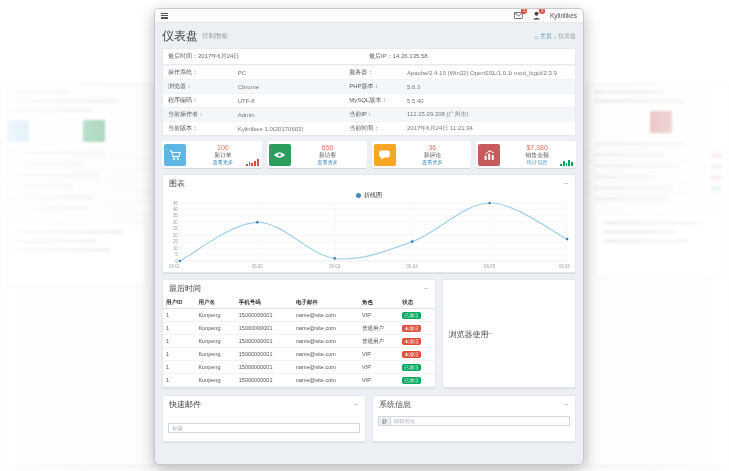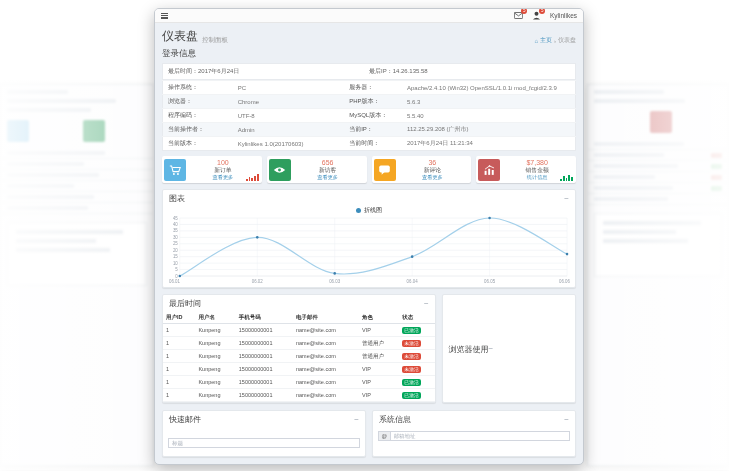--- a/index.html
+++ b/index.html
@@ -26,21 +26,21 @@
 .main-window{position:absolute;left:154px;top:8px;width:430px;height:457px;background:#ecf0f5;border:1px solid #c4c9cf;border-radius:5px;box-shadow:0 5px 16px rgba(0,0,0,.28);overflow:hidden;z-index:5}
 .navbar{height:14px;background:#fbfbfb;border-bottom:1px solid #e6e6e6;display:flex;align-items:center;padding:0 6px}
 .hamb{width:7px;height:6px;display:flex;flex-direction:column;justify-content:space-between;cursor:pointer}
 .hamb i{height:1.2px;background:#555;display:block}
 .nav-right{margin-left:auto;display:flex;align-items:center;gap:9px}
 .nav-ic{position:relative;width:9px;height:9px;cursor:pointer}
 .nav-ic svg{width:9px;height:9px;display:block}
 .nbadge{position:absolute;top:-3px;right:-4px;background:#dd4b39;color:#fff;font-size:4.5px;line-height:5.5px;padding:0 1.5px;border-radius:4px}
 .username{font-size:6.5px;color:#555;cursor:pointer}
 .content{padding:4px 7px 0}
-.page-header{display:flex;align-items:flex-end;margin:1px 0 3px}
+.page-header{display:flex;align-items:center;margin:1px 0 3px}
 .page-title{font-size:12px;color:#444;font-weight:400}
 .page-sub{font-size:6.5px;color:#999;margin-left:4px}
 .breadcrumb{margin-left:auto;font-size:6px;color:#999;display:flex;gap:2px;align-items:center}
 .bc-home{color:#3c8dbc;cursor:pointer}
 .sec-h{font-size:8.5px;color:#444;margin:3px 0}
 .login-bar{background:#fff;border:1px solid #e7eaee;display:flex;font-size:6px;color:#666;padding:3px 5px}
 .login-bar span{flex:1}
 table.sys{width:100%;border-collapse:collapse;background:#fff;border:1px solid #e7eaee;font-size:6px;color:#555;margin-bottom:5px}
 table.sys td{padding:2px 5px;border-top:1px solid #f1f3f5}
 table.sys tr:nth-child(even){background:#f4f7fa}
@@ -198,21 +198,20 @@
         <span class="page-title">仪表盘</span>
         <span class="page-sub">控制面板</span>
         <span class="breadcrumb">
           <span style="color:#3c8dbc">⌂</span>
           <span class="bc-home">主页</span>
           <span>›</span>
           <span>仪表盘</span>
         </span>
       </div>
 
-      <div class="sec-h">登录信息</div>
       <div class="login-bar">
         <span>最后时间：2017年6月24日</span>
         <span>最后IP：14.26.135.58</span>
       </div>
 
       <table class="sys">
           <tbody>
             <tr>
               <td>操作系统：</td>
               <td>PC</td>

